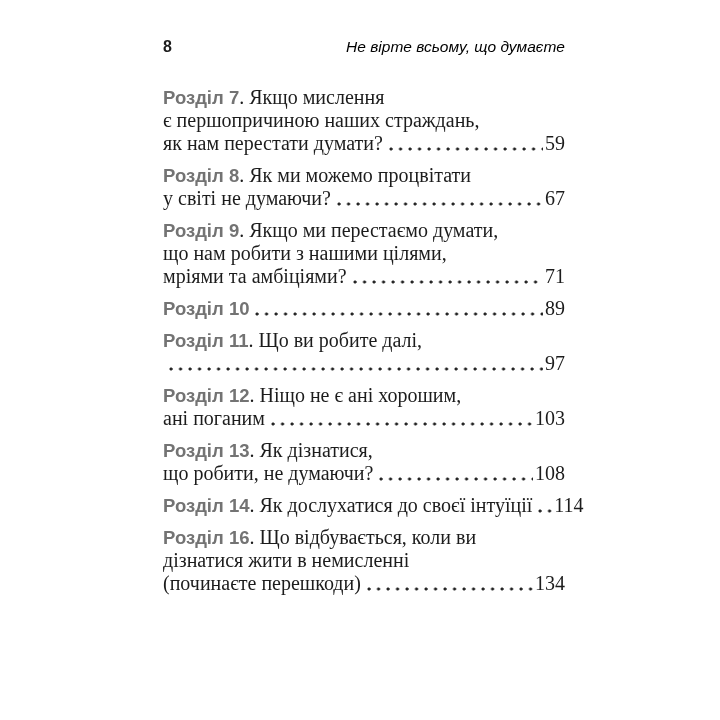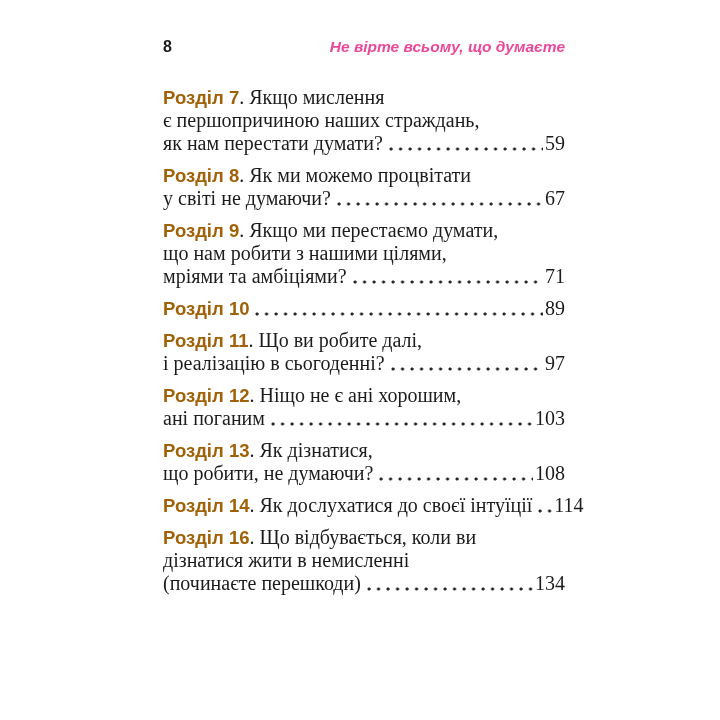--- a/index.html
+++ b/index.html
@@ -17,33 +17,33 @@
   }
   .header {
     display: flex;
     justify-content: space-between;
     align-items: baseline;
     font-family: "Liberation Sans", sans-serif;
     font-size: 16px;
     margin-bottom: 30px;
   }
   .page-number { font-weight: 700; letter-spacing: 0.5px; }
-  .running-title { font-style: italic; font-size: 15.5px; color: #ec4899; font-weight: bold; }
+  .running-title { font-style: italic; font-size: 15.5px; color: #000000; }
   .toc-entry { margin-bottom: 9px; }
   .toc-line {
     font-size: 20px;
     line-height: 23px;
     white-space: nowrap;
   }
   .toc-line-last { display: flex; align-items: flex-start; }
   .chapter-label {
     font-family: "Liberation Sans", sans-serif;
     font-weight: 700;
     font-size: 18.5px;
-    color: #a16207;
+    color: #737373;
   }
   .line-text { }
   .leader {
     flex: 1 1 auto;
     min-width: 14px;
     align-self: flex-end;
     height: 4px;
     margin: 0 2px 4px 6px;
     background: radial-gradient(circle at 2px 2px, #222222 1.3px, transparent 1.8px) left bottom / 9.5px 4px repeat-x;
   }
@@ -88,21 +88,20 @@
       <div class="toc-entry">
         <div class="toc-line toc-line-last">
           <span class="chapter-label">Розділ 10</span>
           <span class="leader"></span>
           <span class="page-num">89</span>
         </div>
       </div>
       <div class="toc-entry">
         <div class="toc-line"><span class="chapter-label">Розділ 11</span><span class="line-text">. Що ви робите далі,</span></div>
         <div class="toc-line toc-line-last">
-          <span class="line-text">і реалізацію в сьогоденні?</span>
           <span class="leader"></span>
           <span class="page-num">97</span>
         </div>
       </div>
       <div class="toc-entry">
         <div class="toc-line"><span class="chapter-label">Розділ 12</span><span class="line-text">. Ніщо не є ані хорошим,</span></div>
         <div class="toc-line toc-line-last">
           <span class="line-text">ані поганим</span>
           <span class="leader"></span>
           <span class="page-num">103</span>

